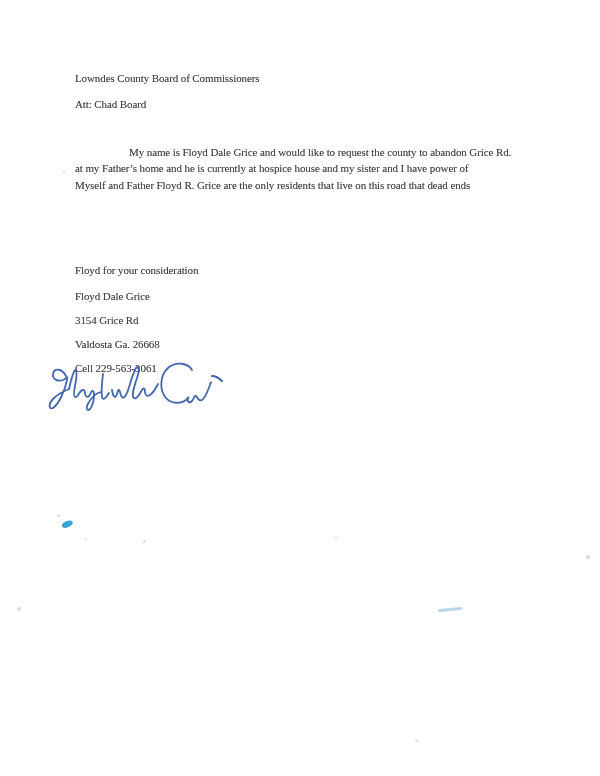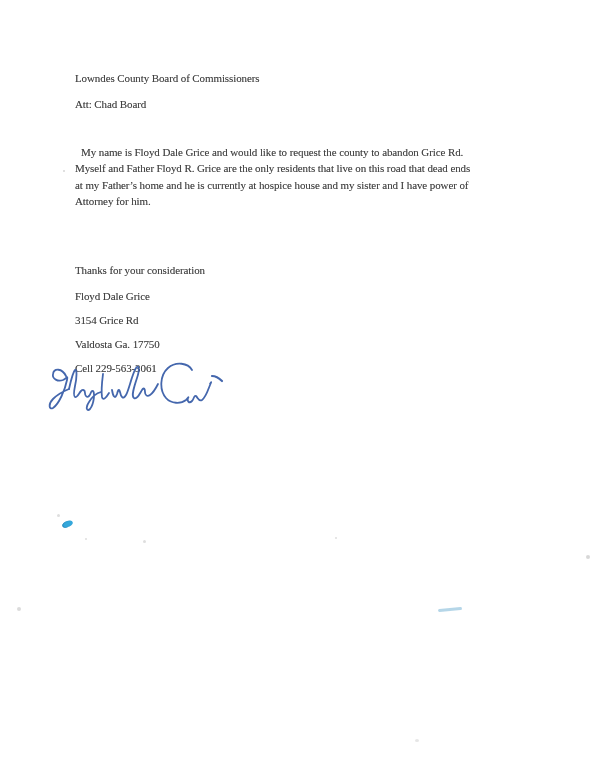--- a/index.html
+++ b/index.html
@@ -32,21 +32,21 @@
   }
   .para .bline {
     position: relative;
     height: 16.4px;
     font-size: 11px;
     letter-spacing: -0.1px;
     white-space: nowrap;
     color: #424242;
     text-shadow: 0 0 0.4px rgba(60,60,60,0.45);
   }
-  .para .bline.indent { padding-left: 6px; }
+  .para .bline.indent { padding-left: 6px; margin-left: 48px; }
 
   .signature-svg {
     position: absolute;
     left: 46px;
     top: 360px;
     width: 184px;
     height: 58px;
   }
 
   
@@ -87,32 +87,31 @@
 <body>
 
 <div class="page">
 
   <div class="tline" style="top:72px">Lowndes County Board of Commissioners</div>
 
   <div class="tline" style="top:98px">Att: Chad Board</div>
 
   <div class="para">
     <div class="bline indent">My name is Floyd Dale Grice and would like to request the county to abandon Grice Rd.</div>
+    <div class="bline">at my Father’s home and he is currently at hospice house and my sister and I have power of</div>
     <div class="bline">Myself and Father Floyd R. Grice are the only residents that live on this road that dead ends</div>
-    <div class="bline">at my Father’s home and he is currently at hospice house and my sister and I have power of</div>
-    <div class="bline">Attorney for him.</div>
   </div>
 
-  <div class="tline" style="top:264px">Thanks for your consideration</div>
+  <div class="tline" style="top:264px">Floyd for your consideration</div>
 
   <div class="tline" style="top:290px">Floyd Dale Grice</div>
 
   <div class="tline" style="top:314px">3154 Grice Rd</div>
 
-  <div class="tline" style="top:338px">Valdosta Ga. 17750</div>
+  <div class="tline" style="top:338px">Valdosta Ga. 26668</div>
 
   <div class="tline" style="top:362px">Cell 229-563-3061</div>
 
   <svg class="signature-svg" viewBox="0 0 184 58" fill="none" stroke="#3b5fa9" stroke-width="1.8" stroke-linecap="round" stroke-linejoin="round" opacity="0.95">
 
     <path d="M 20,16 C 16,8 8,8 7,14 C 6,19 12,22 17,20 C 21,18 22,15 21,20 C 19,30 13,44 7,48 C 3,50 2,44 7,39 C 11,35 18,31 23,29"></path>
     <path d="M 23,29 C 25,20 27,12 29,10 C 31,9 31,17 29,26 C 28,31 27,36 29,37 C 31,38 33,33 35,31 C 37,29 39,30 39,33 C 39,36 41,38 43,36 C 45,34 45,30 47,31 C 49,33 48,44 44,49 C 41,52 39,48 43,42 C 46,37 51,33 55,32"></path>
     <path d="M 57,14 C 56,22 55,31 56,37 C 57,41 60,38 63,33"></path>
 
     <path d="M 66,30 C 67,36 69,40 71,34 C 72,30 73,28 74,32 C 75,37 77,40 80,35 C 83,30 86,14 90,8 C 93,4 94,9 91,18 C 88,27 85,36 88,38 C 91,40 94,33 96,30 C 98,27 99,29 99,32 C 99,35 101,37 104,35 C 107,33 110,28 112,24"></path>

